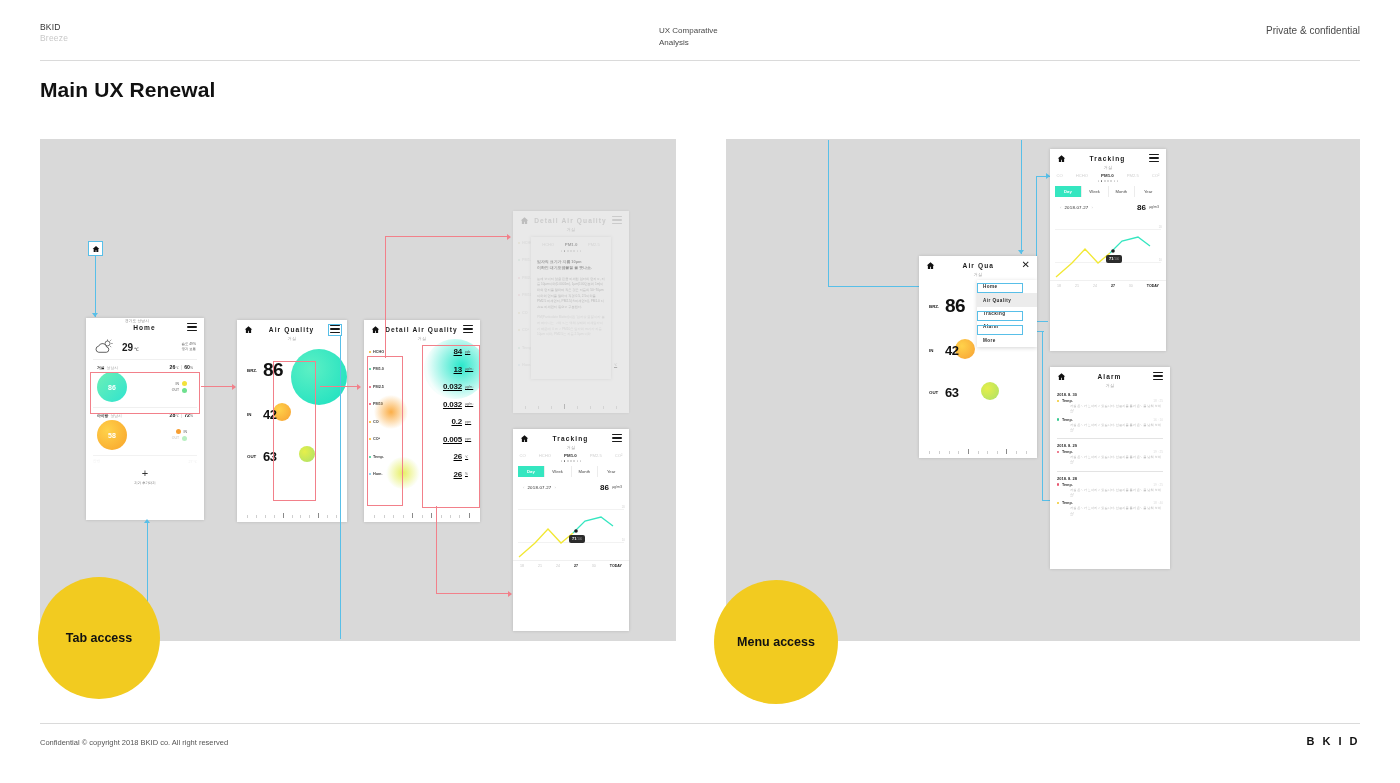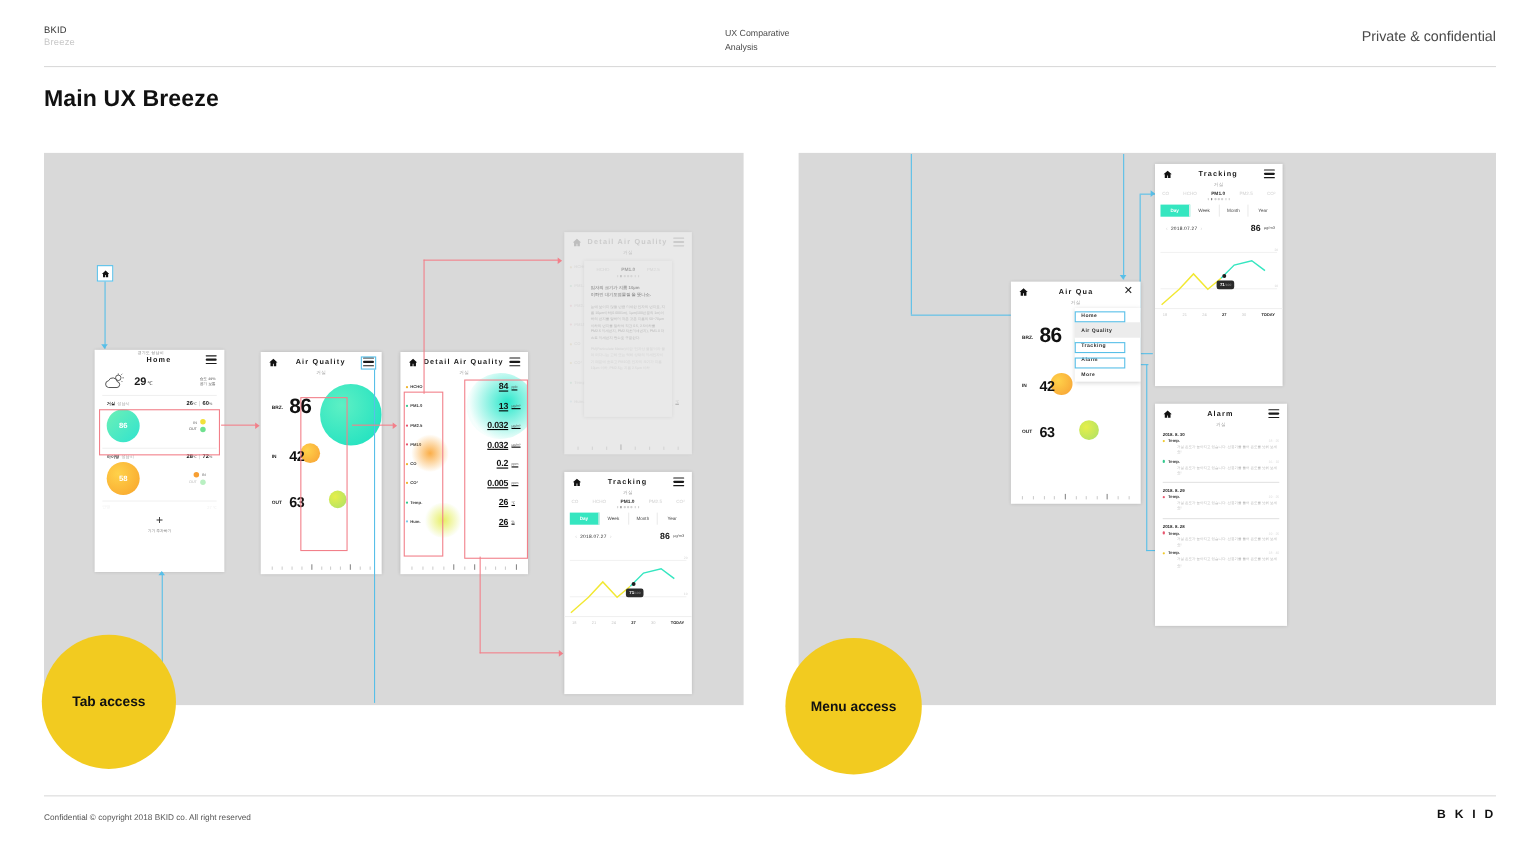--- a/index.html
+++ b/index.html
@@ -10,21 +10,21 @@
     overflow: hidden;
   }
   .page { position: relative; width: 1400px; height: 783px; background:#fff; }
 
   
   .hdr { position:absolute; left:0; top:0; width:1400px; height:60px; }
   .hdr-brand { position:absolute; left:40px; top:22px; line-height:1.35; }
   .hdr-brand .b1 { font-size:8.5px; color:#333; letter-spacing:.2px; }
   .hdr-brand .b2 { font-size:8.5px; color:#c8c8c8; letter-spacing:.2px; }
   .hdr-center { position:absolute; left:659px; top:25px; font-size:8px; color:#4a4a4a; line-height:1.45; }
-  .hdr-right { position:absolute; right:40px; top:25px; font-size:13px; color:#4a4a4a; }
+  .hdr-right { position:absolute; right:40px; top:25px; font-size:10px; color:#4a4a4a; }
   .hdr-rule { position:absolute; left:40px; right:40px; top:60px; height:1px; background:#dadada; }
 
   .page-title { position:absolute; left:40px; top:78px; font-size:21px; font-weight:bold; color:#111; letter-spacing:.1px;}
 
   
   .panel { position:absolute; background:#d9d9d9; }
   #panel-left  { left:40px;  top:139px; width:636px; height:502px; }
   #panel-right { left:726px; top:139px; width:634px; height:502px; }
 
   
@@ -178,21 +178,21 @@
       <div class="b2">Breeze</div>
     </div>
     <div class="hdr-center">
       <div>UX Comparative</div>
       <div>Analysis</div>
     </div>
     <div class="hdr-right">Private &amp; confidential</div>
     <div class="hdr-rule"></div>
   </div>
 
-  <div class="page-title">Main UX Breeze</div>
+  <div class="page-title">Main UX Renewal</div>
 
   <div class="panel" id="panel-left"></div>
 
   <div class="homebtn" style="left:88px; top:241px;">
     <svg width="8" height="8" viewBox="0 0 24 24">
         <path d="M12 3 2 12h3v9h6v-6h2v6h6v-9h3z" fill="#111"></path>
       </svg>
   </div>
   <div class="ln" style="left:95px; top:256px; width:1.4px; height:61px;"></div>
   <div class="arrow a-down" style="left:92px; top:313px;"></div>

